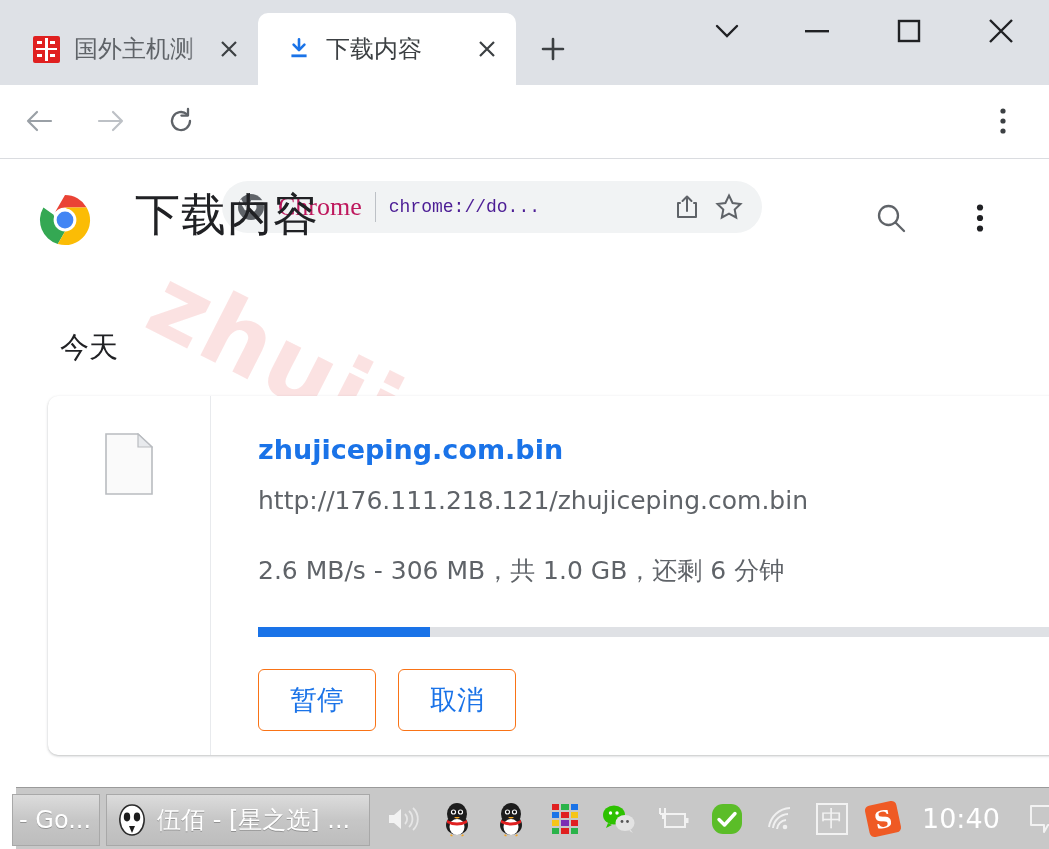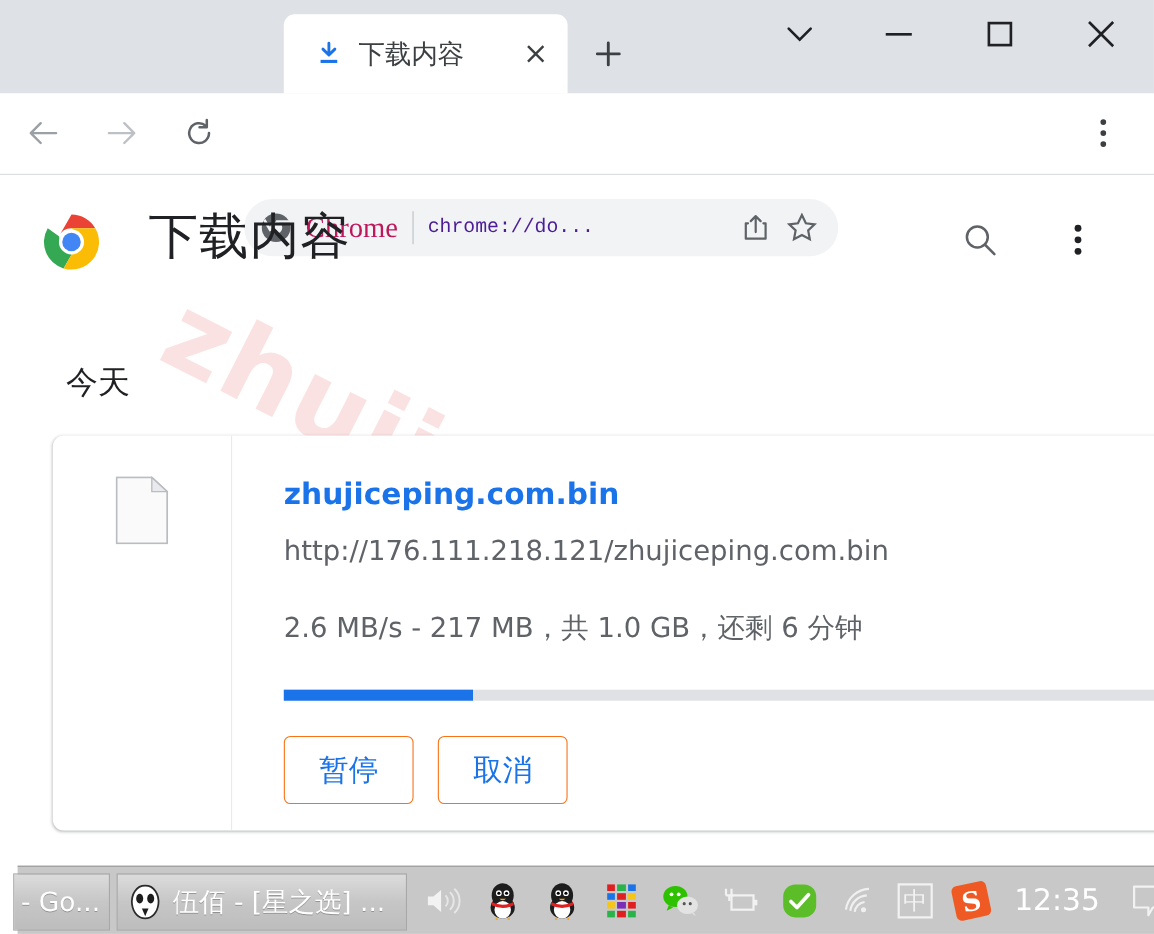--- a/index.html
+++ b/index.html
@@ -247,20 +247,36 @@
     grid-template-columns: repeat(3,1fr); grid-template-rows: repeat(4,1fr); gap: 2px; }
   .grid-icon span { display:block; }
 </style>
 </head>
 <body>
 
 <div id="app">
 
   <div class="tabstrip">
 
+    <div class="tab tab-inactive">
+      <div class="favicon-seal">
+        <div class="seal-dots">
+          <i style="left:4px;  top:5px;"></i>
+          <i style="left:17px; top:5px;"></i>
+          <i style="left:4px;  top:18px;"></i>
+          <i style="left:17px; top:18px;"></i>
+        </div>
+      </div>
+      <div class="tab-title">国外主机测</div>
+      <div class="tab-close">
+        <svg width="20" height="20" viewBox="0 0 20 20" aria-hidden="true">
+          <path d="M3 3 L17 17 M17 3 L3 17" stroke="#3c4043" stroke-width="2.2" fill="none"></path>
+        </svg>
+      </div>
+    </div>
 
     <div class="tab tab-active">
       <svg class="tab-dl-icon" viewBox="0 0 24 24">
         <path d="M12 3 v8 M12 13 l-5-5 M12 13 l5-5" stroke="#1a73e8" stroke-width="2.4" fill="none" stroke-linecap="round"></path>
         <rect x="5" y="17" width="14" height="2.6" fill="#1a73e8"></rect>
       </svg>
       <div class="tab-title">下载内容</div>
       <div class="tab-close">
         <svg width="20" height="20" viewBox="0 0 20 20" aria-hidden="true">
           <path d="M3 3 L17 17 M17 3 L3 17" stroke="#3c4043" stroke-width="2.2" fill="none"></path>
@@ -377,21 +393,21 @@
   <div class="dl-card">
     <div class="dl-divider"></div>
 
     <svg class="file-icon" viewBox="0 0 48 62">
       <path d="M1 1 H33 L47 14 V61 H1 Z" fill="#fafafa" stroke="#b9bcc0" stroke-width="1.6"></path>
       <path d="M33 1 L47 14 H33 Z" fill="#e8eaed" stroke="#b9bcc0" stroke-width="1.2"></path>
     </svg>
 
     <div class="dl-name">zhujiceping.com.bin</div>
     <div class="dl-url">http://176.111.218.121/zhujiceping.com.bin</div>
-    <div class="dl-status">2.6 MB/s - 217 MB，共 1.0 GB，还剩 6 分钟</div>
+    <div class="dl-status">2.6 MB/s - 306 MB，共 1.0 GB，还剩 6 分钟</div>
 
     <div class="progress-track">
       <div class="progress-fill" id="progress-fill" style="width: 21%;"></div>
     </div>
 
     <div class="dl-actions">
       <div class="dl-btn">暂停</div>
       <div class="dl-btn">取消</div>
     </div>
   </div>
@@ -507,21 +523,21 @@
         </svg>
       </div>
 
       <div class="tray-item ime">中</div>
 
       <div class="tray-item">
         <div class="sogou">S</div>
       </div>
     </div>
 
-    <div class="tray-clock">12:35</div>
+    <div class="tray-clock">10:40</div>
 
     <div class="tray-item" style="margin-left:26px;">
       <svg width="34" height="32" viewBox="0 0 34 32">
         <path d="M3 3 H31 V22 H20 L16 29 L16 22 H3 Z" fill="none" stroke="#f2f2f2" stroke-width="2" stroke-linejoin="round"></path>
       </svg>
     </div>
   </div>
 
 </div>
 

